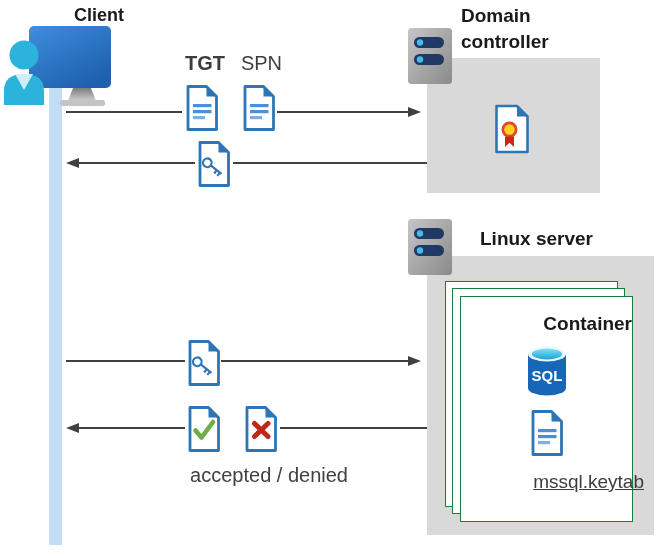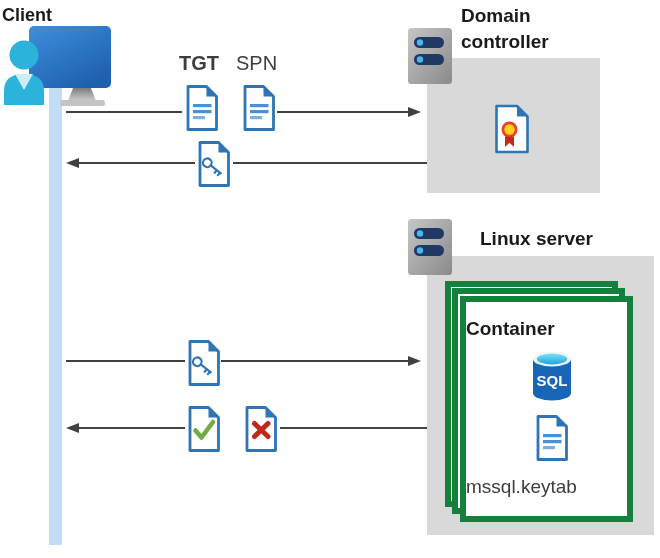--- a/index.html
+++ b/index.html
@@ -4,25 +4,25 @@
 <style>
   html,body{margin:0;padding:0;background:#fff;}
   #stage{
     position:relative;width:660px;height:558px;background:#ffffff;overflow:hidden;
     font-family:"Liberation Sans", sans-serif;color:#1a1a1a;
   }
   .abs{position:absolute;}
   .title{font-weight:700;font-size:19px;line-height:26px;color:#1a1a1a;}
   .lbl{font-size:20px;color:#3d3d3d;}
   .graybox{background:#d9d9d9;}
-  .card{background:#ffffff;border:6px solid #15803d;box-sizing:border-box;}
+  .card{background:#ffffff;border:1px solid #15803d;box-sizing:border-box;}
   .hline{height:2px;background:#404040;}
   .head-r{width:0;height:0;border-top:5.5px solid transparent;border-bottom:5.5px solid transparent;border-left:13px solid #404040;}
   .head-l{width:0;height:0;border-top:5.5px solid transparent;border-bottom:5.5px solid transparent;border-right:13px solid #404040;}
-  .center{text-align:left;}
+  .center{text-align:right;}
   .doc{display:block;}
   .z2{z-index:2;}
 </style>
 </head>
 <body>
 
 <div id="stage">
 
   <svg width="0" height="0" style="position:absolute">
     <defs>
@@ -94,21 +94,21 @@
       <ellipse cx="23" cy="9" rx="15.2" ry="5.4" fill="url(#sqltop)"></ellipse>
       <text x="23" y="36" text-anchor="middle" font-family="Liberation Sans, sans-serif" font-size="15" font-weight="700" fill="#ffffff">SQL</text>
     </svg>
     <svg class="abs doc" style="left:68px;top:112px;" width="36" height="48" viewBox="0 0 36 48">
       <path d="M4 2.5 H22.5 L32.5 12.5 V45.5 H4 Z" fill="#fff" stroke="#2e75b6" stroke-width="2.8" stroke-linejoin="round"></path>
       <path d="M22.5 2.5 V12.5 H32.5 Z" fill="#2e75b6"></path>
       <rect x="9" y="20" width="18.5" height="3.2" fill="#4a90d9"></rect>
       <rect x="9" y="26" width="18.5" height="3.2" fill="#4a90d9"></rect>
       <rect x="9" y="32" width="12" height="3.2" fill="#7fafe0"></rect>
     </svg>
-    <div class="abs lbl center" style="left:0;top:174px;width:171px;font-size:19px;">mssql.keytab</div>
+    <div class="abs lbl center" style="left:12px;top:174px;width:171px;font-size:19px;text-decoration:underline;">mssql.keytab</div>
   </div>
 
   <div class="abs hline" style="left:66px;top:111px;width:116px;"></div>
   <div class="abs hline" style="left:277px;top:111px;width:131px;"></div>
   <div class="abs head-r" style="left:408px;top:106.5px;"></div>
   <div class="abs lbl center" style="left:179px;top:52px;width:46px;font-weight:bold;">TGT</div>
   <div class="abs lbl center" style="left:236px;top:52px;width:46px;">SPN</div>
   <svg class="abs doc z2" style="left:184px;top:84px;" width="36" height="48" viewBox="0 0 36 48">
     <path d="M4 2.5 H22.5 L32.5 12.5 V45.5 H4 Z" fill="#fff" stroke="#2e75b6" stroke-width="2.8" stroke-linejoin="round"></path>
     <path d="M22.5 2.5 V12.5 H32.5 Z" fill="#2e75b6"></path>
@@ -154,14 +154,15 @@
   <svg class="abs doc z2" style="left:186px;top:405px;" width="36" height="48" viewBox="0 0 36 48">
     <path d="M4 2.5 H22.5 L32.5 12.5 V45.5 H4 Z" fill="#fff" stroke="#2e75b6" stroke-width="2.8" stroke-linejoin="round"></path>
     <path d="M22.5 2.5 V12.5 H32.5 Z" fill="#2e75b6"></path>
     <path d="M9.5 25.5 L15.5 32.5 L27 17" stroke="#70ad47" stroke-width="4.6" fill="none" stroke-linecap="round" stroke-linejoin="round"></path>
   </svg>
   <svg class="abs doc z2" style="left:243px;top:405px;" width="36" height="48" viewBox="0 0 36 48">
     <path d="M4 2.5 H22.5 L32.5 12.5 V45.5 H4 Z" fill="#fff" stroke="#2e75b6" stroke-width="2.8" stroke-linejoin="round"></path>
     <path d="M22.5 2.5 V12.5 H32.5 Z" fill="#2e75b6"></path>
     <path d="M11.5 18.5 L25 31.5 M25 18.5 L11.5 31.5" stroke="#bf271a" stroke-width="5" stroke-linecap="round"></path>
   </svg>
+  <div class="abs lbl center" style="left:128px;top:464px;width:220px;color:#404040;">accepted / denied</div>
 
 </div>
 
 </body></html>

